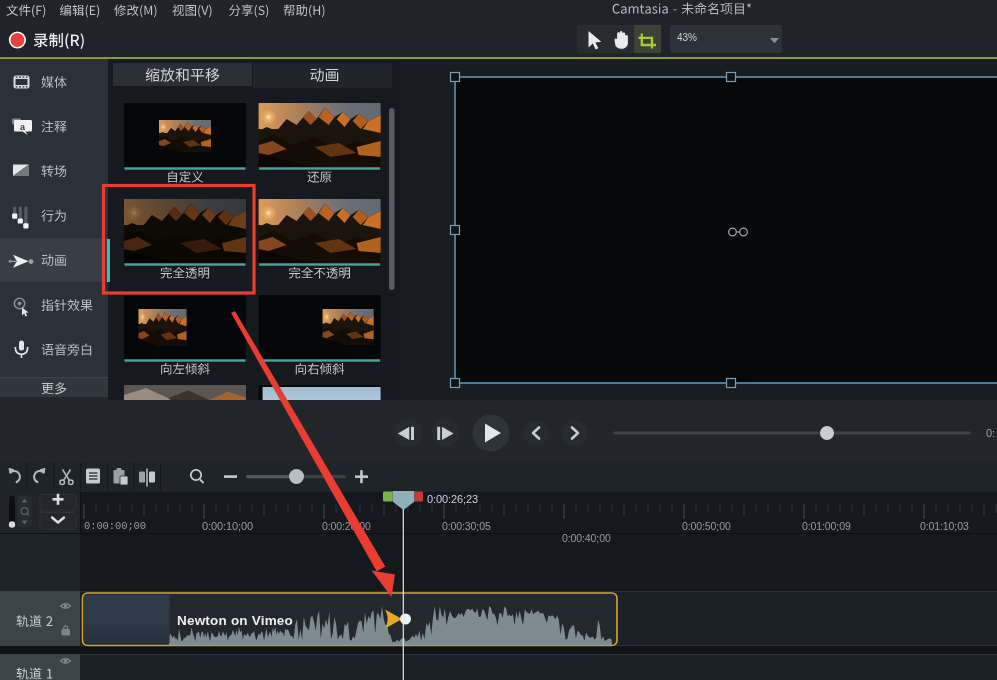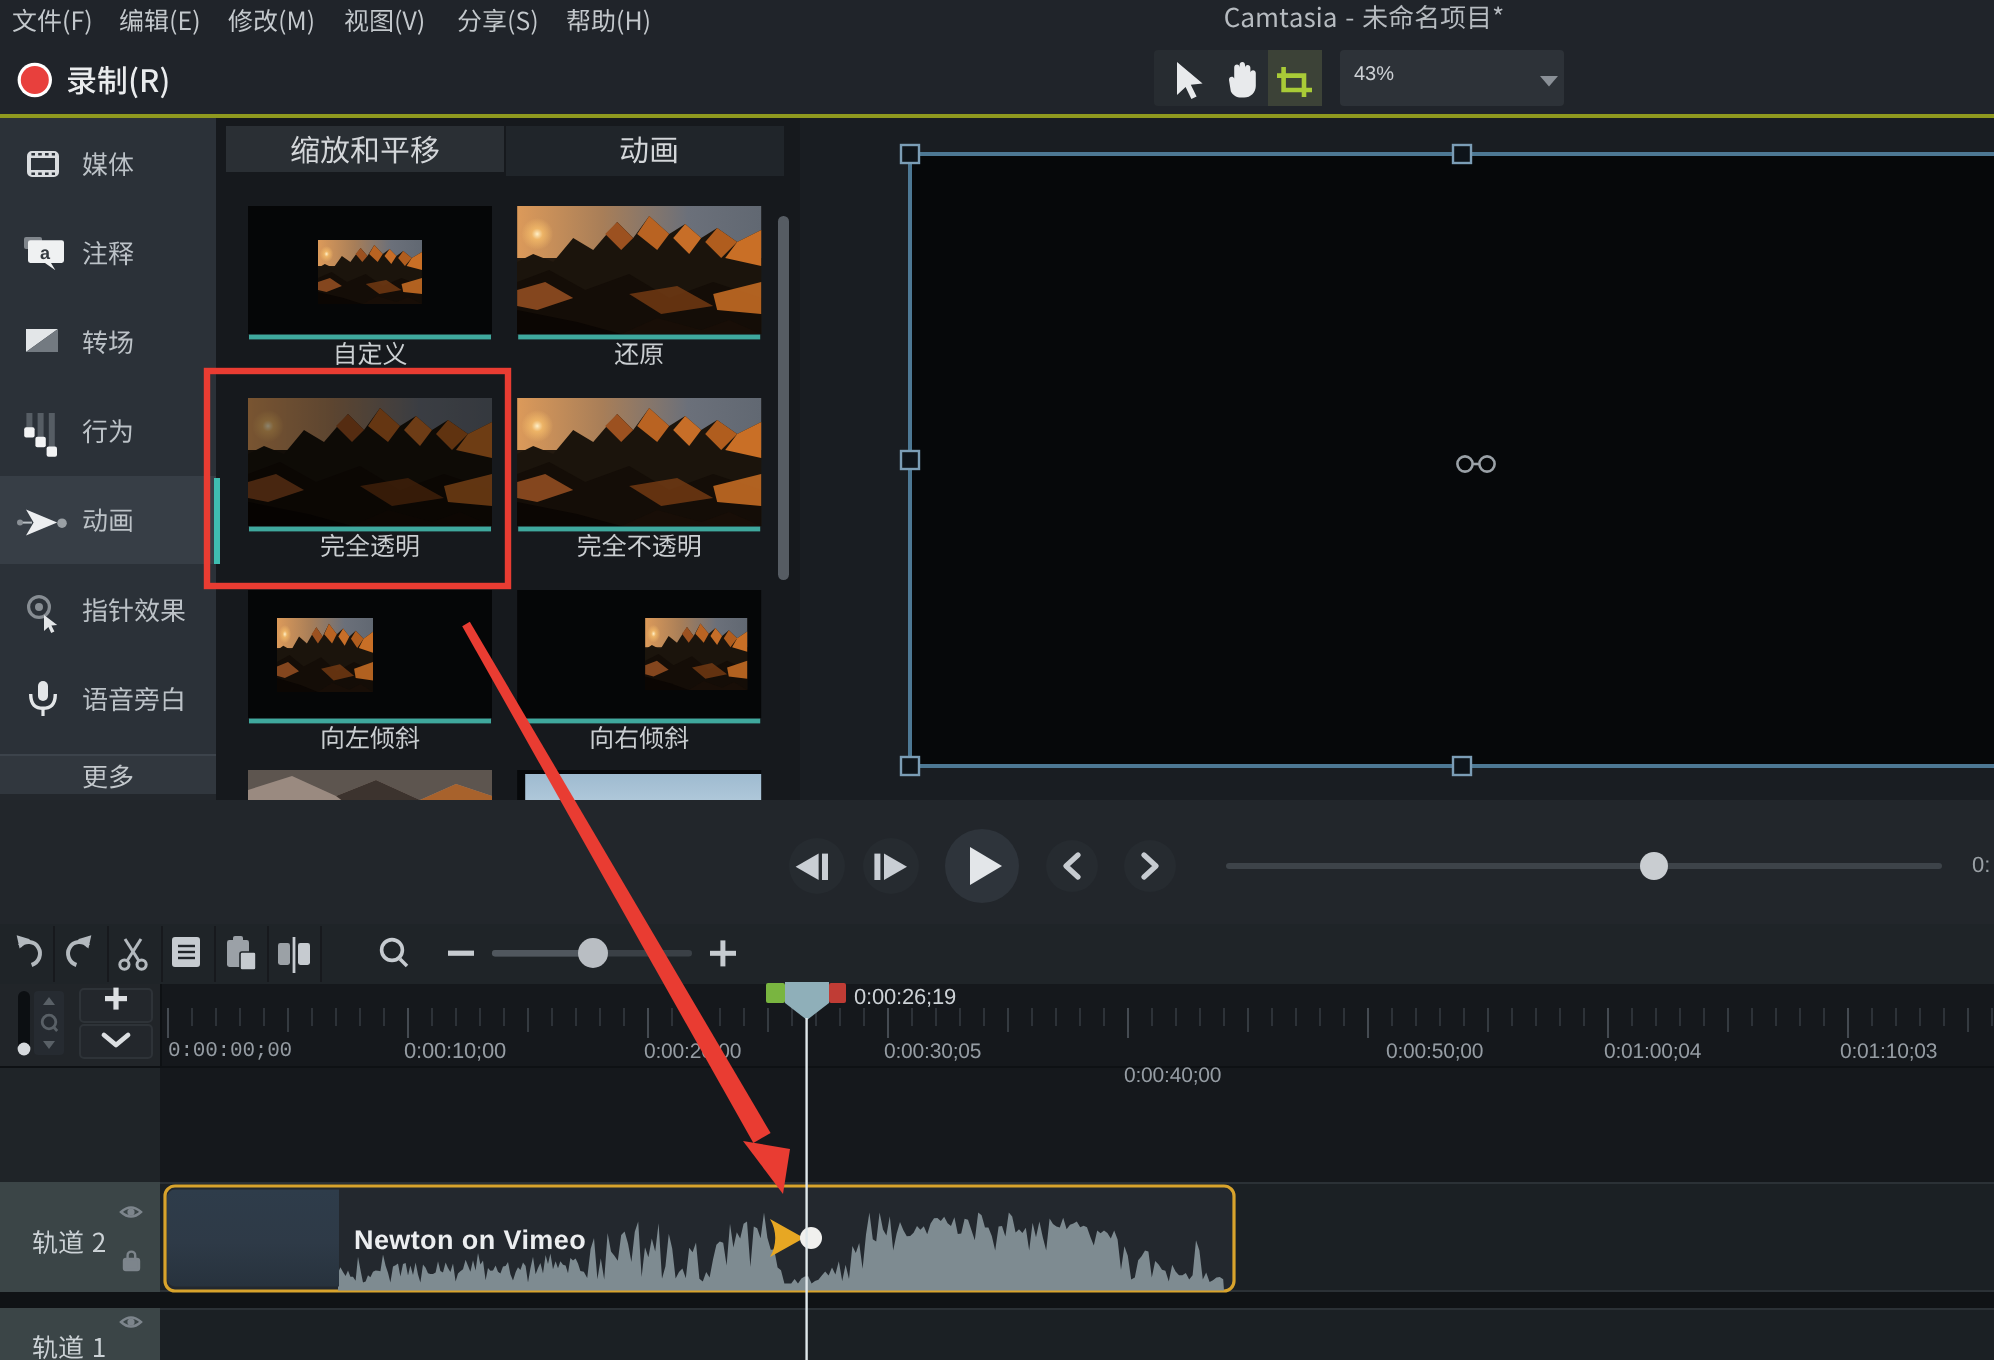--- a/index.html
+++ b/index.html
@@ -35,25 +35,25 @@
 <div class="abs" style="left:80px;top:591px;width:917px;height:54.5px;background:#1b2024;border-top:1px solid #2b3136;border-bottom:1px solid #2b3136"></div>
 <div class="abs" style="left:0;top:645.5px;width:997px;height:8px;background:#101316"></div>
 <div class="abs" style="left:0;top:653.5px;width:80px;height:26.5px;background:#3b4547"></div>
 <div class="abs" style="left:80px;top:653.5px;width:917px;height:26.5px;background:#1b2024;border-top:1px solid #2b3136"></div>
 
 <div style="position:absolute;left:84px;top:520px;font-size:10.5px;color:#959ca3;letter-spacing:-.1px;font-family:Liberation Mono, monospace;">0:00:00;00</div>
 <div style="position:absolute;left:202px;top:520px;font-size:11px;color:#959ca3;letter-spacing:-.1px;">0:00:10;00</div>
 <div style="position:absolute;left:322px;top:520px;font-size:10.5px;color:#959ca3;letter-spacing:-.1px;">0:00:20;00</div>
 <div style="position:absolute;left:442px;top:520px;font-size:10.5px;color:#959ca3;letter-spacing:-.1px;">0:00:30;05</div>
 <div style="position:absolute;left:562px;top:532px;font-size:10.5px;color:#959ca3;letter-spacing:-.1px;">0:00:40;00</div>
-<div style="position:absolute;left:682px;top:520px;font-size:10.5px;color:#959ca3;letter-spacing:-.1px;margin-left:11px;">0:00:50;00</div>
-<div style="position:absolute;left:802px;top:520px;font-size:10.5px;color:#959ca3;letter-spacing:-.1px;">0:01:00;04</div>
+<div style="position:absolute;left:682px;top:520px;font-size:10.5px;color:#959ca3;letter-spacing:-.1px;">0:00:50;00</div>
+<div style="position:absolute;left:802px;top:520px;font-size:10.5px;color:#959ca3;letter-spacing:-.1px;">0:01:00;09</div>
 <div style="position:absolute;left:920px;top:520px;font-size:10.5px;color:#959ca3;letter-spacing:-.1px;">0:01:10;03</div>
 
-<div class="abs" style="left:427px;top:492.5px;font-size:11px;color:#ccd1d5;letter-spacing:-.1px">0:00:26;19</div>
+<div class="abs" style="left:427px;top:492.5px;font-size:11px;color:#ccd1d5;letter-spacing:-.1px">0:00:26;23</div>
 
 <div class="abs" style="left:670px;top:25px;width:112px;height:28px;background:#2d3238;border-radius:2px"></div>
 <div class="abs" style="left:677px;top:32px;font-size:10px;color:#ccd0d4;">43%</div>
 
 <div class="abs" style="left:986px;top:427px;font-size:11px;color:#9aa0a5;">0:</div>
 
 <svg class="abs" style="left:0;top:0" width="997" height="680" viewBox="0 0 997 680">
 <defs>
 <linearGradient id="sky" x1="0" y1="0" x2="0" y2="1">
  <stop offset="0" stop-color="#54616e"></stop>

